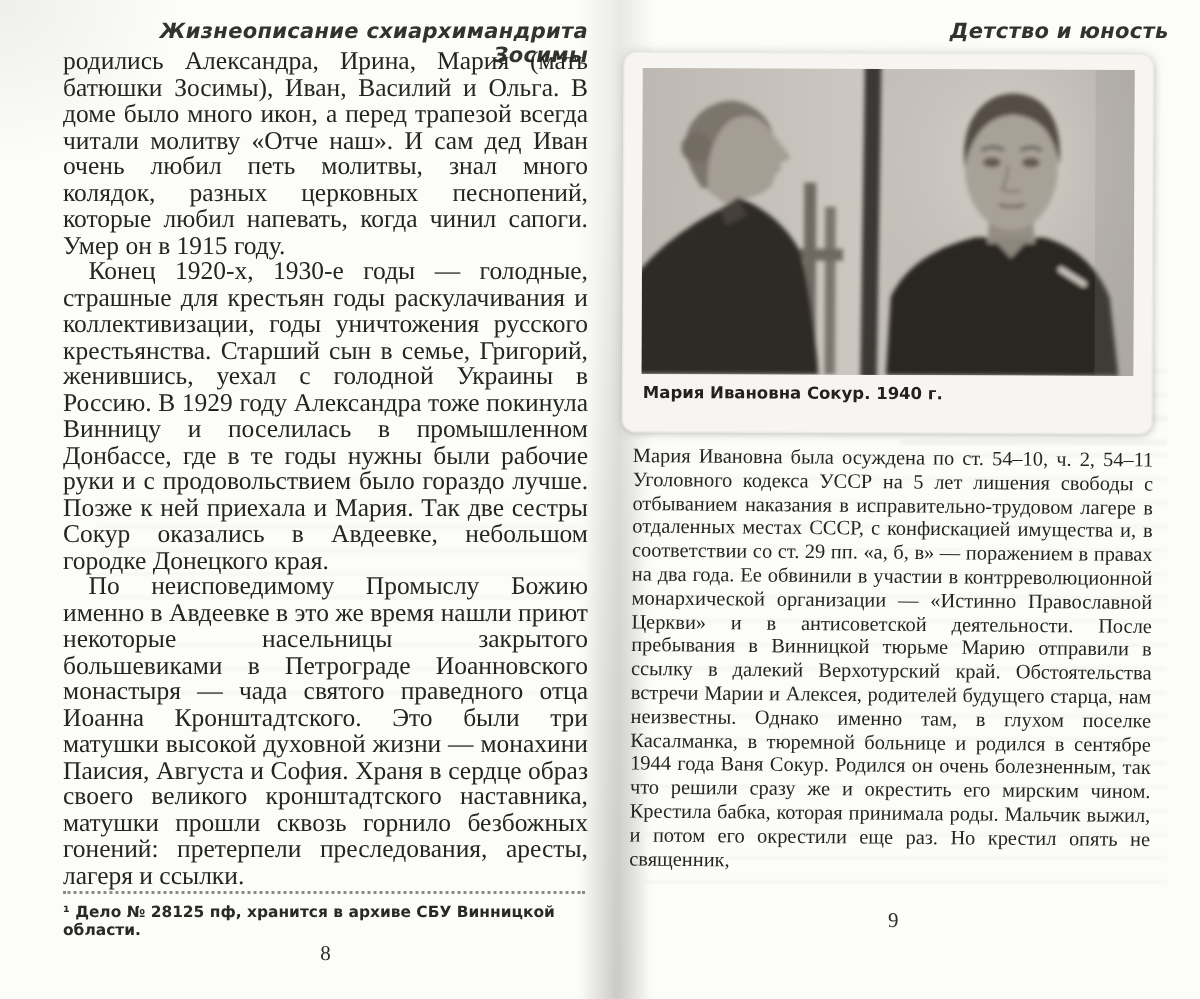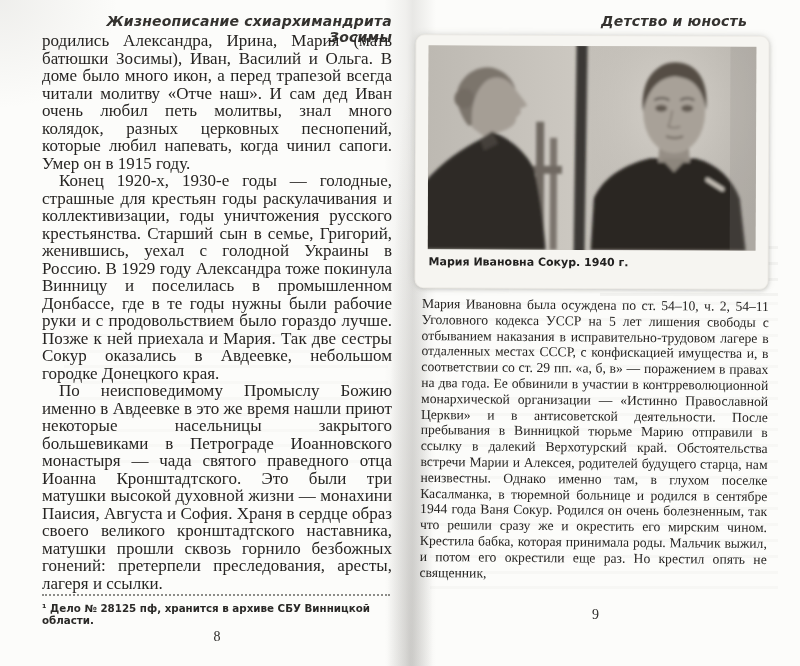--- a/index.html
+++ b/index.html
@@ -36,21 +36,21 @@
   .ghost.gb{left:430px;top:302px;width:348px;height:288px;opacity:.30;}
   .ghost.gc{left:64px;top:318px;width:324px;height:150px;opacity:.25;}
 
   .running-head{
     position:absolute;top:13px;
     font-family:"DejaVu Sans","Liberation Sans",sans-serif;
     font-style:italic;font-weight:bold;font-size:14px;letter-spacing:.2px;
     color:#34322f;text-align:right;
   }
   .running-head.left{left:42px;width:350px;}
-  .running-head.right{left:400px;width:347px;}
+  .running-head.right{left:432px;width:347px;}
 
   .page-body{color:#262422;text-align:justify;}
   .page-body p{margin:0;text-indent:17px;hyphens:auto;}
   .page-body p.first{text-indent:0;}
   .body-left{
     position:absolute;left:42px;top:32px;width:350px;
     font-size:17px;line-height:17.5px;
   }
   .body-right{
     position:absolute;left:422px;top:296px;width:347px;

